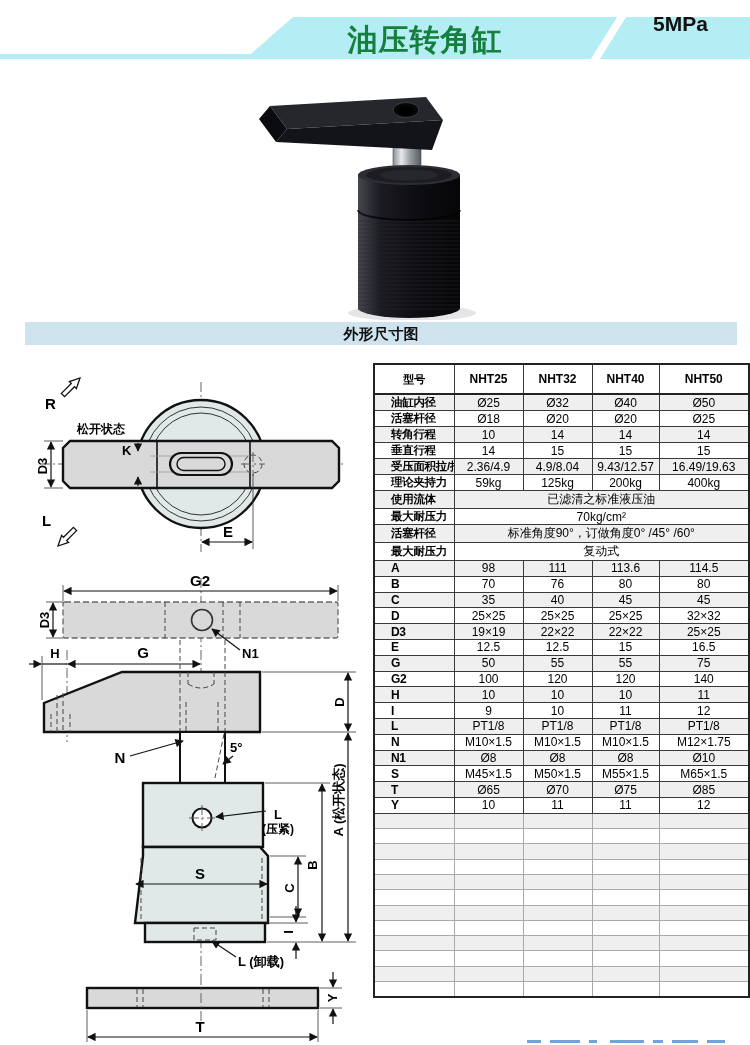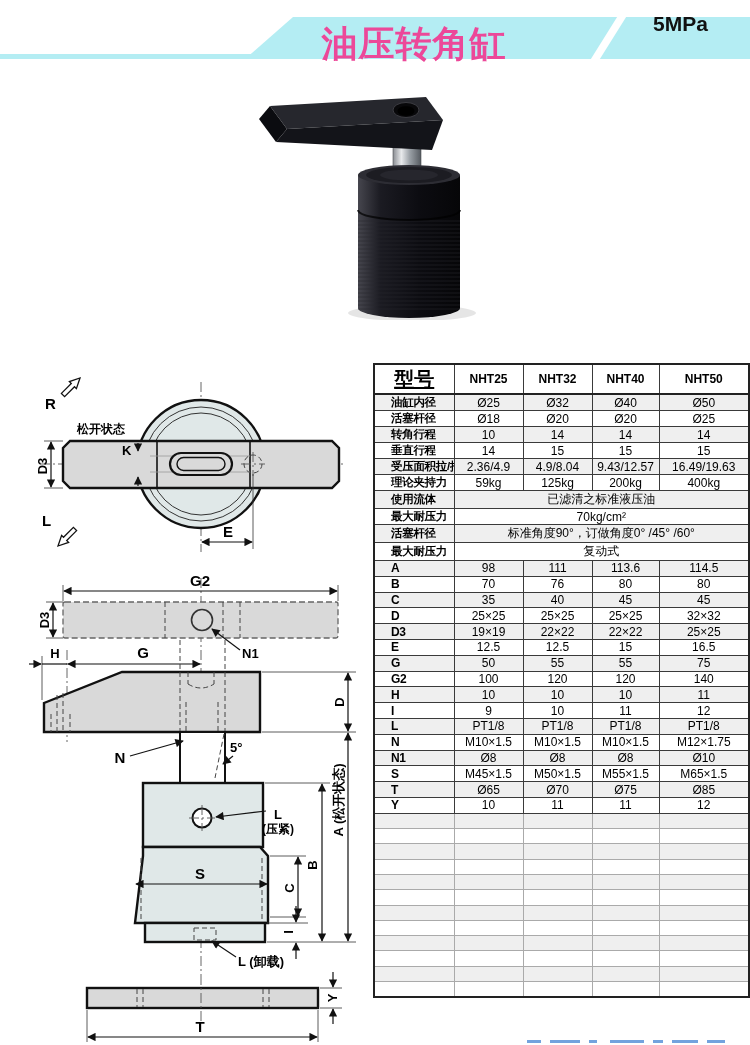--- a/index.html
+++ b/index.html
@@ -3,22 +3,22 @@
 <meta charset="utf-8">
 <style>
   html,body{margin:0;padding:0;background:#fff;}
   .page{position:relative;width:750px;height:1045px;background:#fff;overflow:hidden;
         font-family:"Liberation Sans","DejaVu Sans",sans-serif;}
   
   .titlebar{position:absolute;left:0;top:0;width:750px;height:62px;}
   .title-underline{position:absolute;left:0;top:54px;width:750px;height:5px;background:#b4edf3;}
   .title-tab{position:absolute;left:245px;top:17px;width:505px;height:42px;background:#b4edf3;
              clip-path:polygon(0 100%,48px 0,100% 0,100% 100%);}
-  .page-title{position:absolute;left:234px;top:20px;width:360px;text-align:center;
-              font-size:36px;font-weight:bold;color:#ec4899;letter-spacing:1px;}
+  .page-title{position:absolute;left:245px;top:20px;width:360px;text-align:center;
+              font-size:30px;font-weight:bold;color:#15803d;letter-spacing:1px;}
   .title-slash{position:absolute;left:604px;top:17px;width:9px;height:42px;background:#fff;
                transform:skewX(-32deg);}
   .pressure-badge{position:absolute;left:618px;top:12px;width:125px;text-align:center;
                   font-size:21px;font-weight:bold;color:#111;}
   
   .section-bar{position:absolute;left:25px;top:322px;width:712px;height:23px;background:#cfe3ee;
                text-align:center;font-size:15px;font-weight:bold;line-height:23px;color:#111;}
   
   .photo{position:absolute;left:240px;top:80px;width:280px;height:240px;}
   
@@ -32,21 +32,21 @@
   .dl{font:bold 13px "Liberation Sans",sans-serif;fill:#000;}
   .dlb{font:bold 15px "Liberation Sans",sans-serif;fill:#000;}
   .dls{font:bold 12px "Liberation Sans",sans-serif;fill:#000;}
   
   .spec{position:absolute;left:373px;top:363px;width:375px;border-collapse:collapse;
         table-layout:fixed;font-family:"Liberation Sans","DejaVu Sans",sans-serif;}
   .spec th,.spec td{border:1px solid #3a3a3a;padding:0;text-align:center;overflow:hidden;
         white-space:nowrap;height:14.8px;font-size:12px;color:#000;}
   .spec{border:2px solid #222;}
   .spec thead th{height:28px;font-size:12px;background:#fff;border-bottom:2px solid #222;}
-  .spec thead th.mlabel{font-size:20px;text-decoration:underline;}
+  .spec thead th.mlabel{font-size:11px;}
   .spec tbody th{font-weight:bold;text-align:left;padding-left:16px;font-size:11.5px;letter-spacing:-0.3px;}
   .spec tbody tr:nth-child(odd){background:#efefef;}
   .spec tbody tr.dimrow th{text-align:left;font-size:12px;}
   .spec tbody tr.empty th,.spec tbody tr.empty td{border-color:#aaa;height:14.3px;}
   
   .watermark{position:absolute;left:527px;top:1040px;width:220px;height:5px;overflow:hidden;}
   .watermark i{display:inline-block;height:3px;background:#5a93d8;margin-right:9px;vertical-align:top;opacity:.85;}
 </style>
 </head>
 <body>
@@ -90,20 +90,23 @@
     <ellipse cx="169" cy="95" rx="29" ry="5.5" fill="#26262d"></ellipse>
     <g>
       <polygon points="30,26 186,17 203,40 47,49" fill="#26272d"></polygon>
       <polygon points="47,49 203,40 192,70 36,62" fill="#131419"></polygon>
       <polygon points="30,26 47,49 36,62 19,39" fill="#0b0c10"></polygon>
       <ellipse cx="166" cy="30" rx="13" ry="7.5" fill="#08080a" stroke="#3c3c42" stroke-width="1"></ellipse>
       <ellipse cx="166" cy="31" rx="8.5" ry="4.8" fill="#000"></ellipse>
     </g>
   </svg>
 
+  <div class="section-bar">
+    <span>外形尺寸图</span>
+  </div>
 
   <svg class="diagram" viewBox="25 370 345 672">
     <defs>
       <marker id="ar" viewBox="0 0 10 10" refX="9" refY="5" markerWidth="10" markerHeight="7" orient="auto-start-reverse">
         <path d="M0 0 L10 5 L0 10 z" fill="#111"></path>
       </marker>
     </defs>
 
     <g>
       <line class="cl" x1="201" y1="382" x2="201" y2="552"></line>

